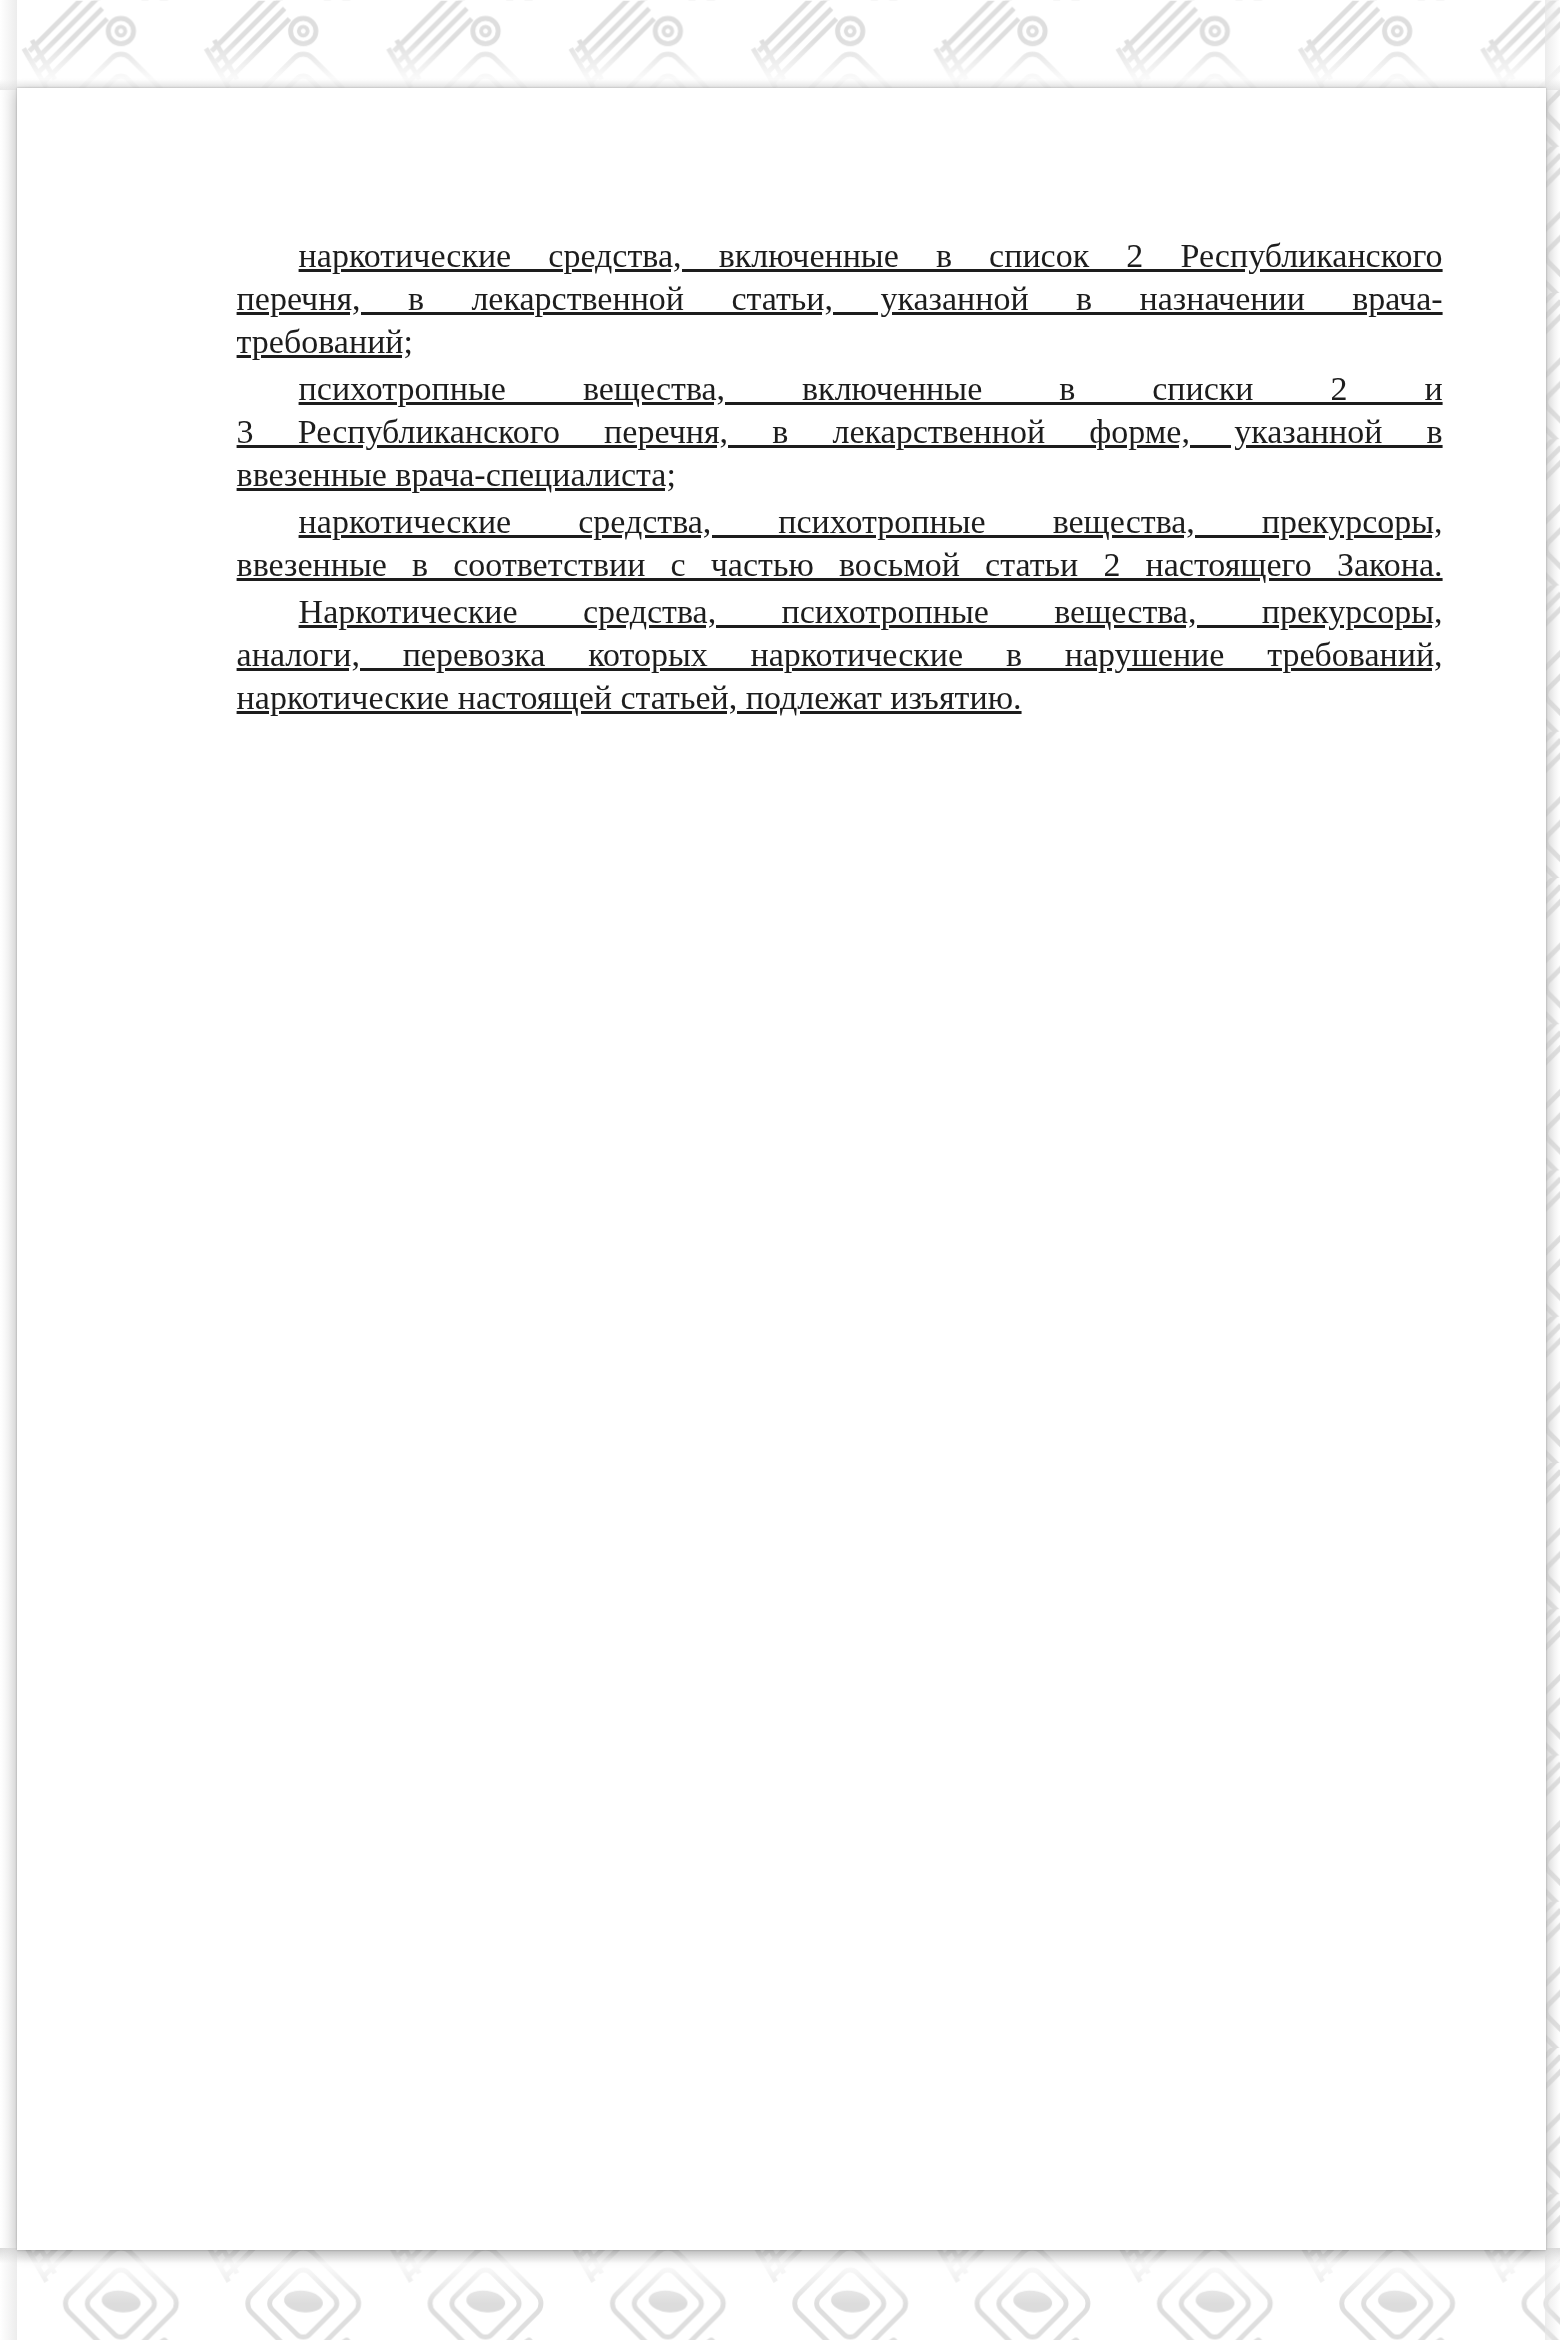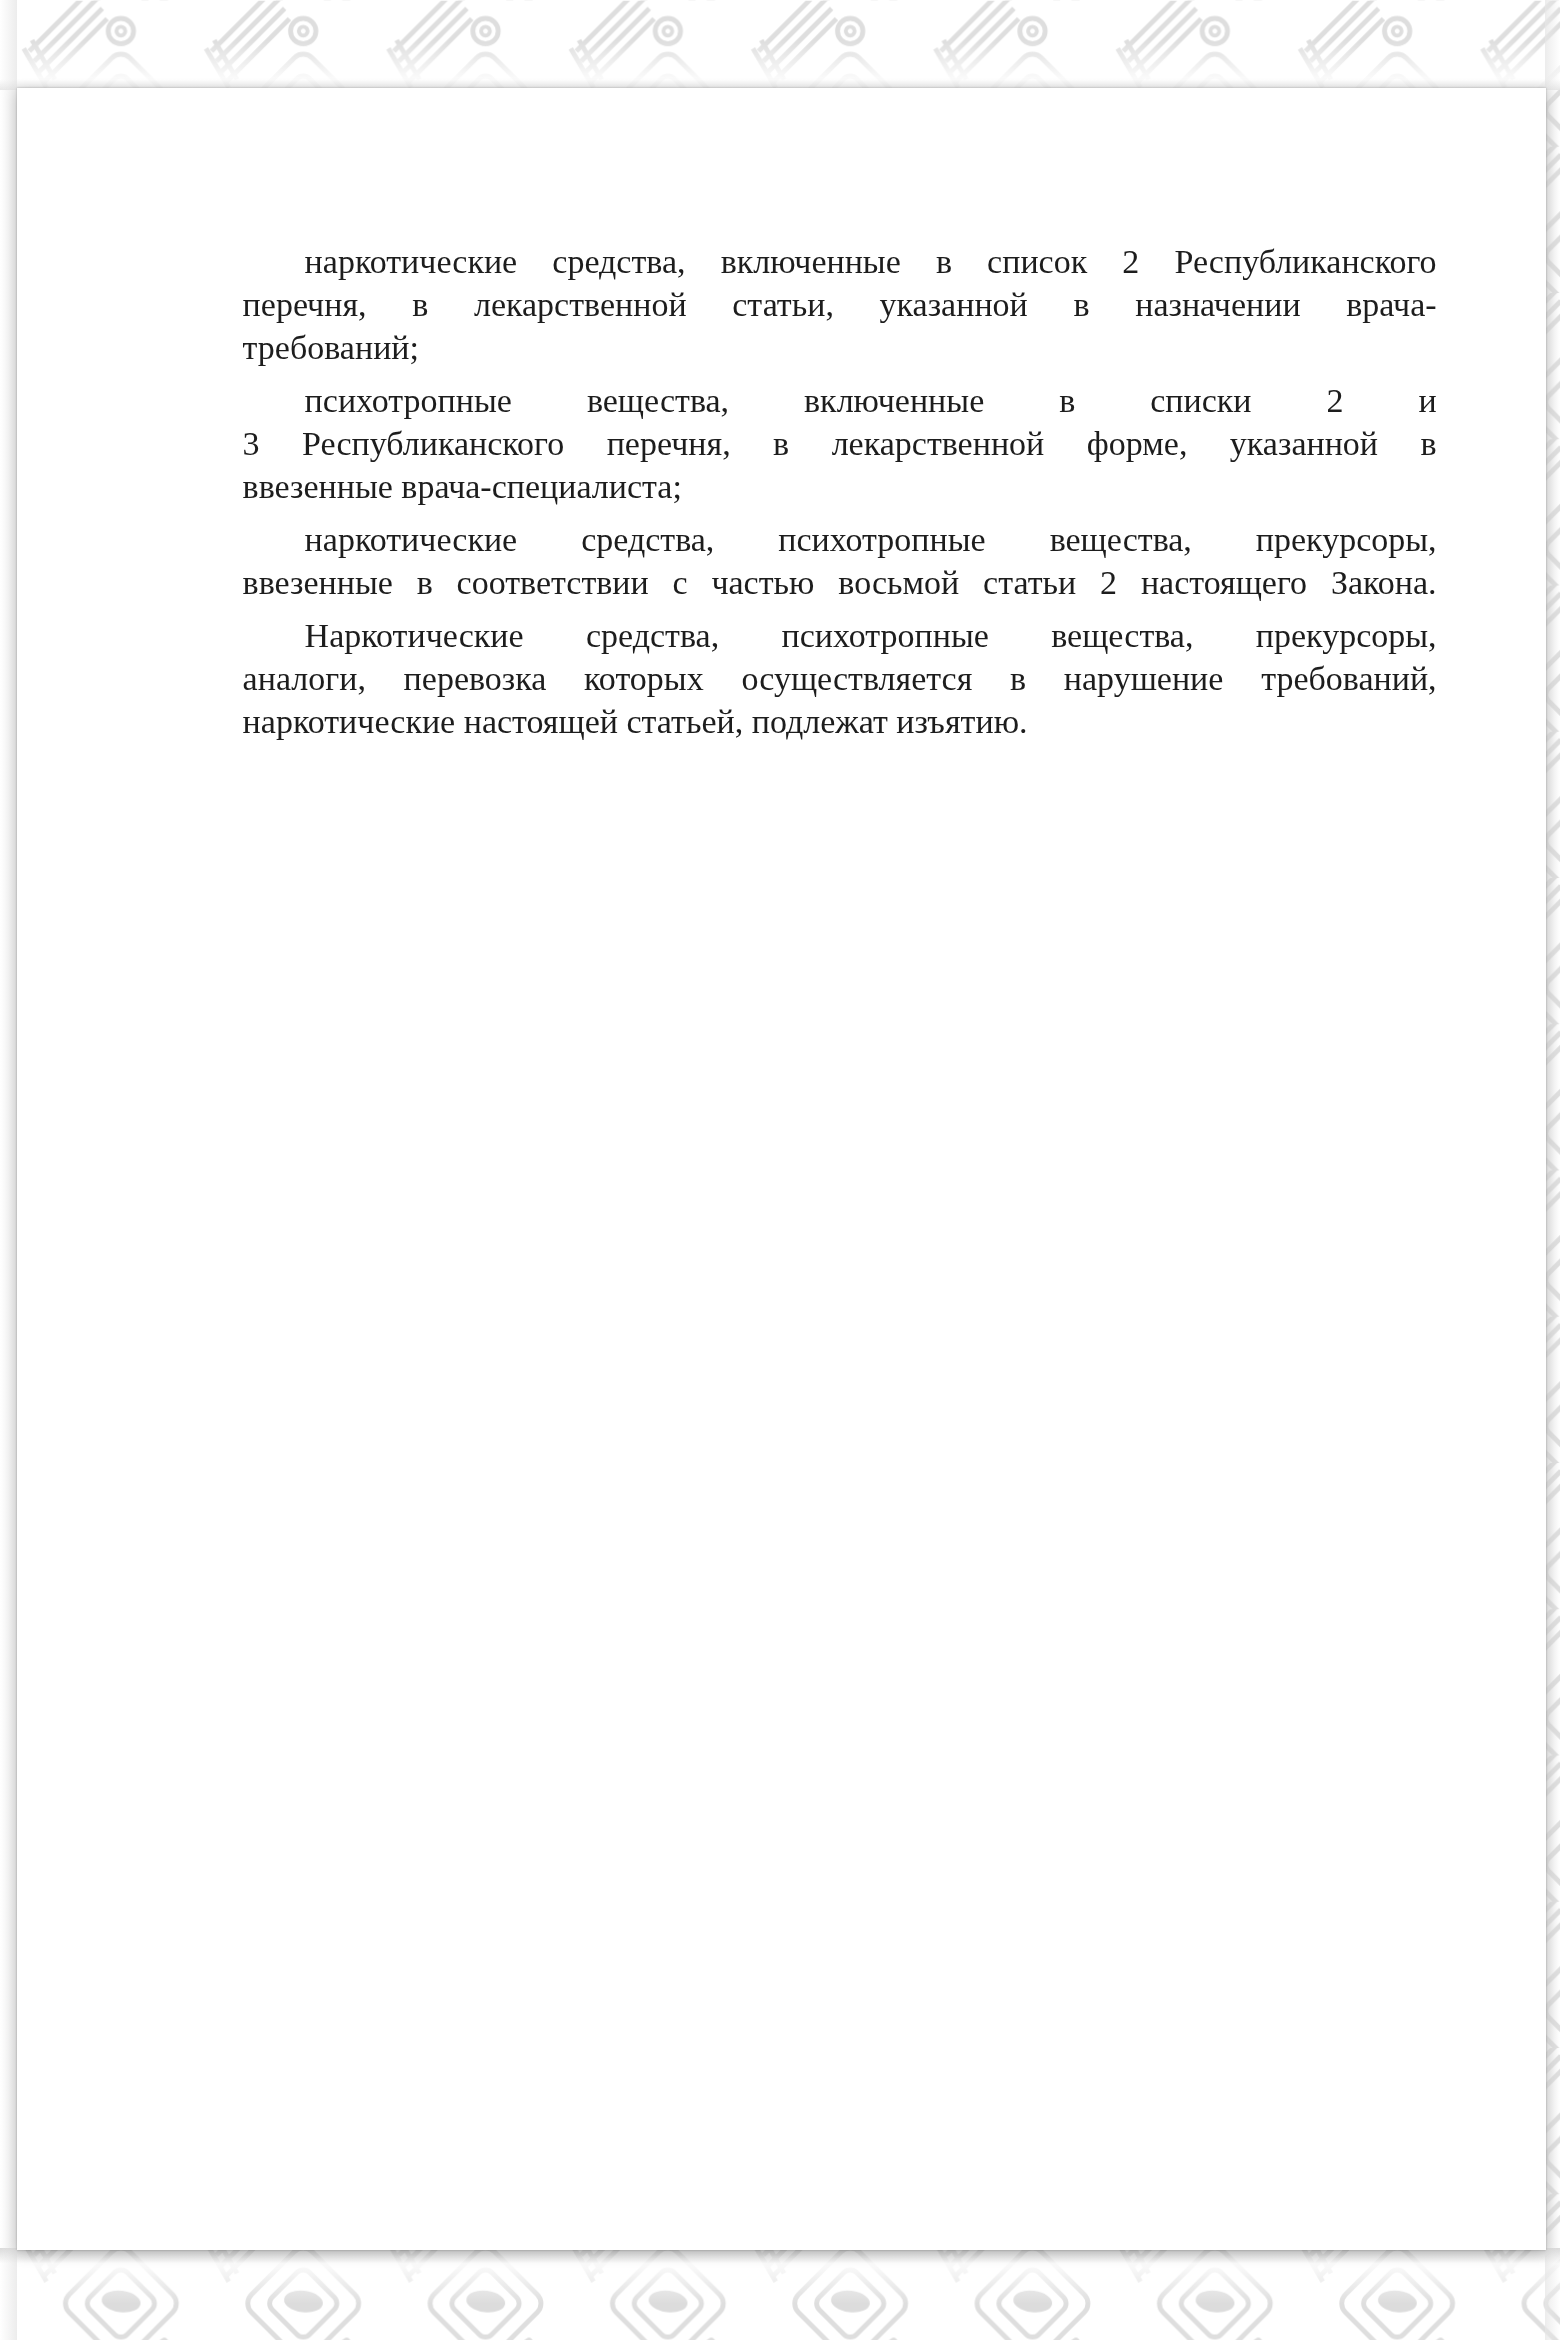--- a/index.html
+++ b/index.html
@@ -68,21 +68,21 @@
   }
   .doc {
     position: absolute;
     left: 216px;
     top: 142px;
     width: 1214px;
     color: #1d1d1d;
     font-size: 34px;
     line-height: 43px;
   }
-  .para { margin: 10px; padding: 0; }
+  .para { margin: 4px; padding: 0; text-decoration: underline; }
   .ln {
     text-align: justify;
     text-align-last: justify;
   }
   .ln.last {
     text-align-last: left;
   }
   .ln.ind {
     text-indent: 62px;
   }
@@ -146,20 +146,20 @@
       </div>
 
 
       <div class="para">
         <div class="ln ind">наркотические средства, психотропные вещества, прекурсоры,</div>
         <div class="ln">ввезенные в соответствии с частью восьмой статьи 2 настоящего Закона.</div>
       </div>
 
       <div class="para">
         <div class="ln ind">Наркотические средства, психотропные вещества, прекурсоры,</div>
-        <div class="ln">аналоги, перевозка которых осуществляется в нарушение требований,</div>
+        <div class="ln">аналоги, перевозка которых наркотические в нарушение требований,</div>
         <div class="ln last">наркотические настоящей статьей, подлежат изъятию.</div>
       </div>
 
     </div>
   </div>
 </div>
 
 
 </body></html>

